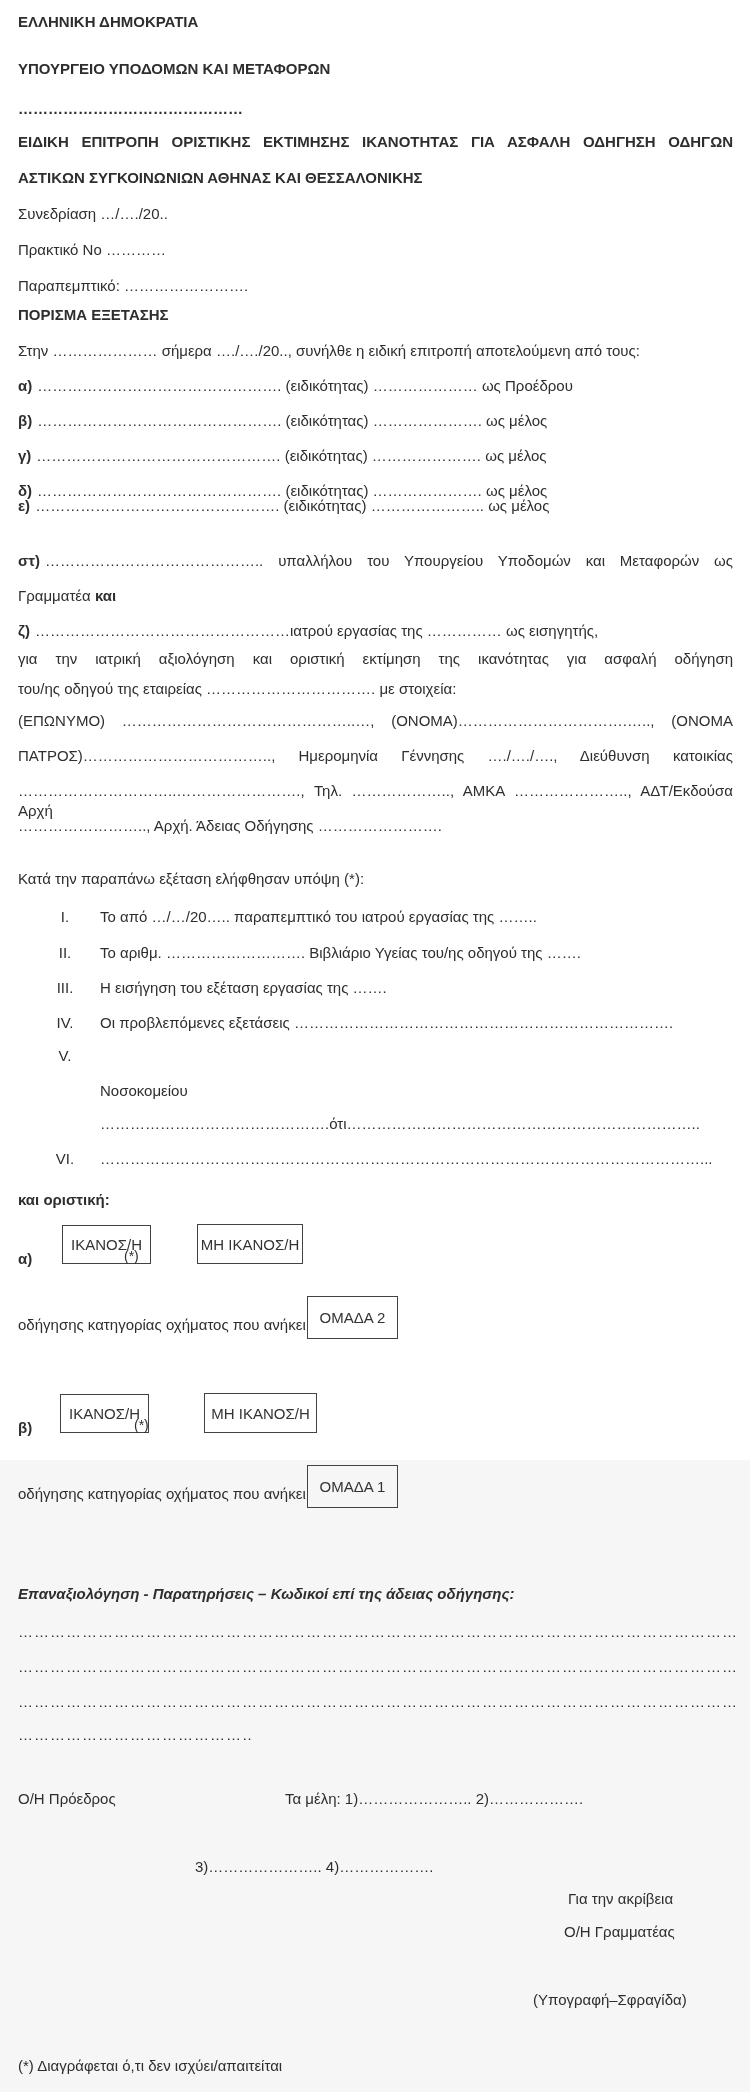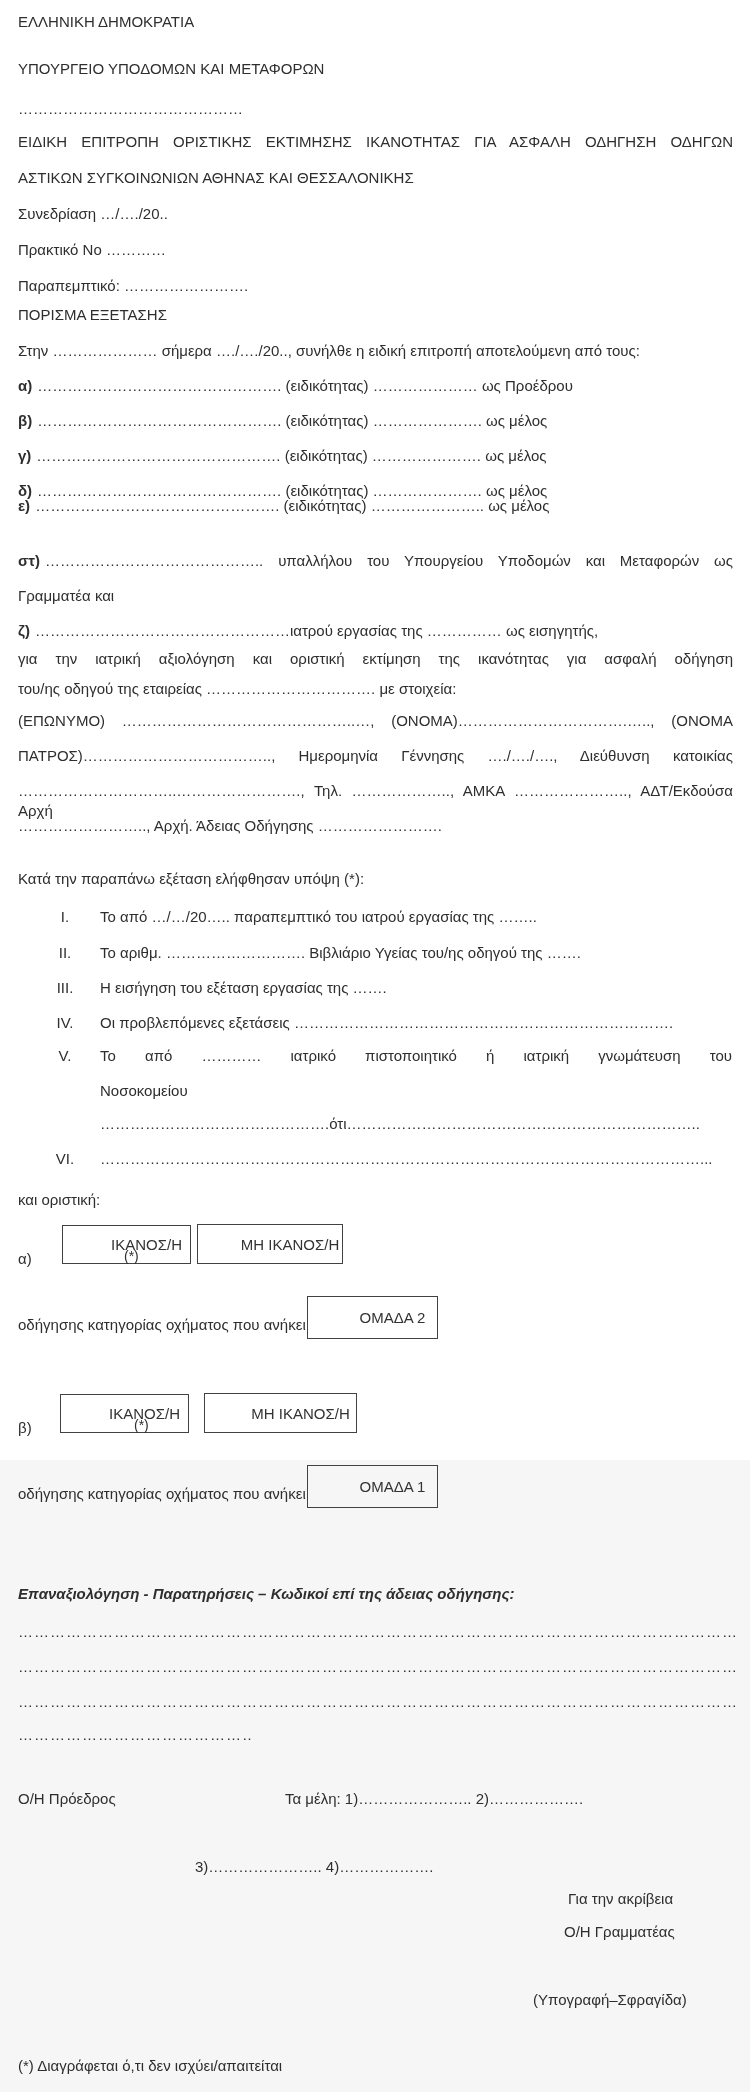--- a/index.html
+++ b/index.html
@@ -15,32 +15,32 @@
     position:absolute;left:0;top:1460px;width:750px;height:632px;
     background:#f6f6f6;
   }
   .ln{
     position:absolute;left:18px;right:17px;
     font-size:15px;line-height:20px;
     white-space:nowrap;overflow:hidden;
   }
   .just{white-space:normal;text-align:justify;text-align-last:justify;overflow:visible;}
   .center{text-align:left;}
-  .b{font-weight:normal;}
+  .b{font-weight:bold;}
   .bi{font-weight:bold;font-style:italic;}
   .lbl{font-weight:bold;margin-right:5px;}
   .rno{position:absolute;left:44px;width:42px;text-align:center;font-size:15px;line-height:20px;}
   .rc{position:absolute;left:100px;right:18px;font-size:15px;line-height:20px;white-space:nowrap;overflow:hidden;}
   .rc.just{white-space:normal;}
   .box{
     position:absolute;
     border:1.5px solid #424242;
     background:transparent;
     display:flex;align-items:center;justify-content:center;
-    font-size:15px;color:#333;padding-left:40px;
+    font-size:15px;color:#333;
   }
   .asterisk{
     position:absolute;font-size:14px;color:#2e2e2e;z-index:2;
   }
   .dotline{
     position:absolute;left:18px;right:15px;
     font-size:15px;line-height:20px;letter-spacing:1px;
     white-space:nowrap;overflow:hidden;color:#2e2e2e;
   }
 </style>
@@ -88,21 +88,20 @@
   <div class="rno" style="top:943px">II.</div>
   <div class="rc" style="top:943px">Το αριθμ. ………………………. Βιβλιάριο Υγείας του/ης οδηγού της …….</div>
 
   <div class="rno" style="top:978px">III.</div>
   <div class="rc" style="top:978px">Η εισήγηση του εξέταση εργασίας της …….</div>
 
   <div class="rno" style="top:1013px">IV.</div>
   <div class="rc" style="top:1013px">Οι προβλεπόμενες εξετάσεις ………………………………………………………………….</div>
 
   <div class="rno" style="top:1046px">V.</div>
-  <div class="rc just" style="top:1046px">Το από ………… ιατρικό πιστοποιητικό ή ιατρική γνωμάτευση του</div>
   <div class="rc" style="top:1081px">Νοσοκομείου</div>
   <div class="rc" style="top:1114px">……………………………………….ότι……………………………………………………………..</div>
 
   <div class="rno" style="top:1149px">VI.</div>
   <div class="rc" style="top:1149px">…………………………………………………………………………………………………………...</div>
 
   <div class="ln b" style="top:1190px">και οριστική:</div>
 
   <div class="ln b" style="top:1249px;width:30px">α)</div>
   <div class="box" style="left:62px;top:1225px;width:87px;height:37px">ΙΚΑΝΟΣ/Η</div>

